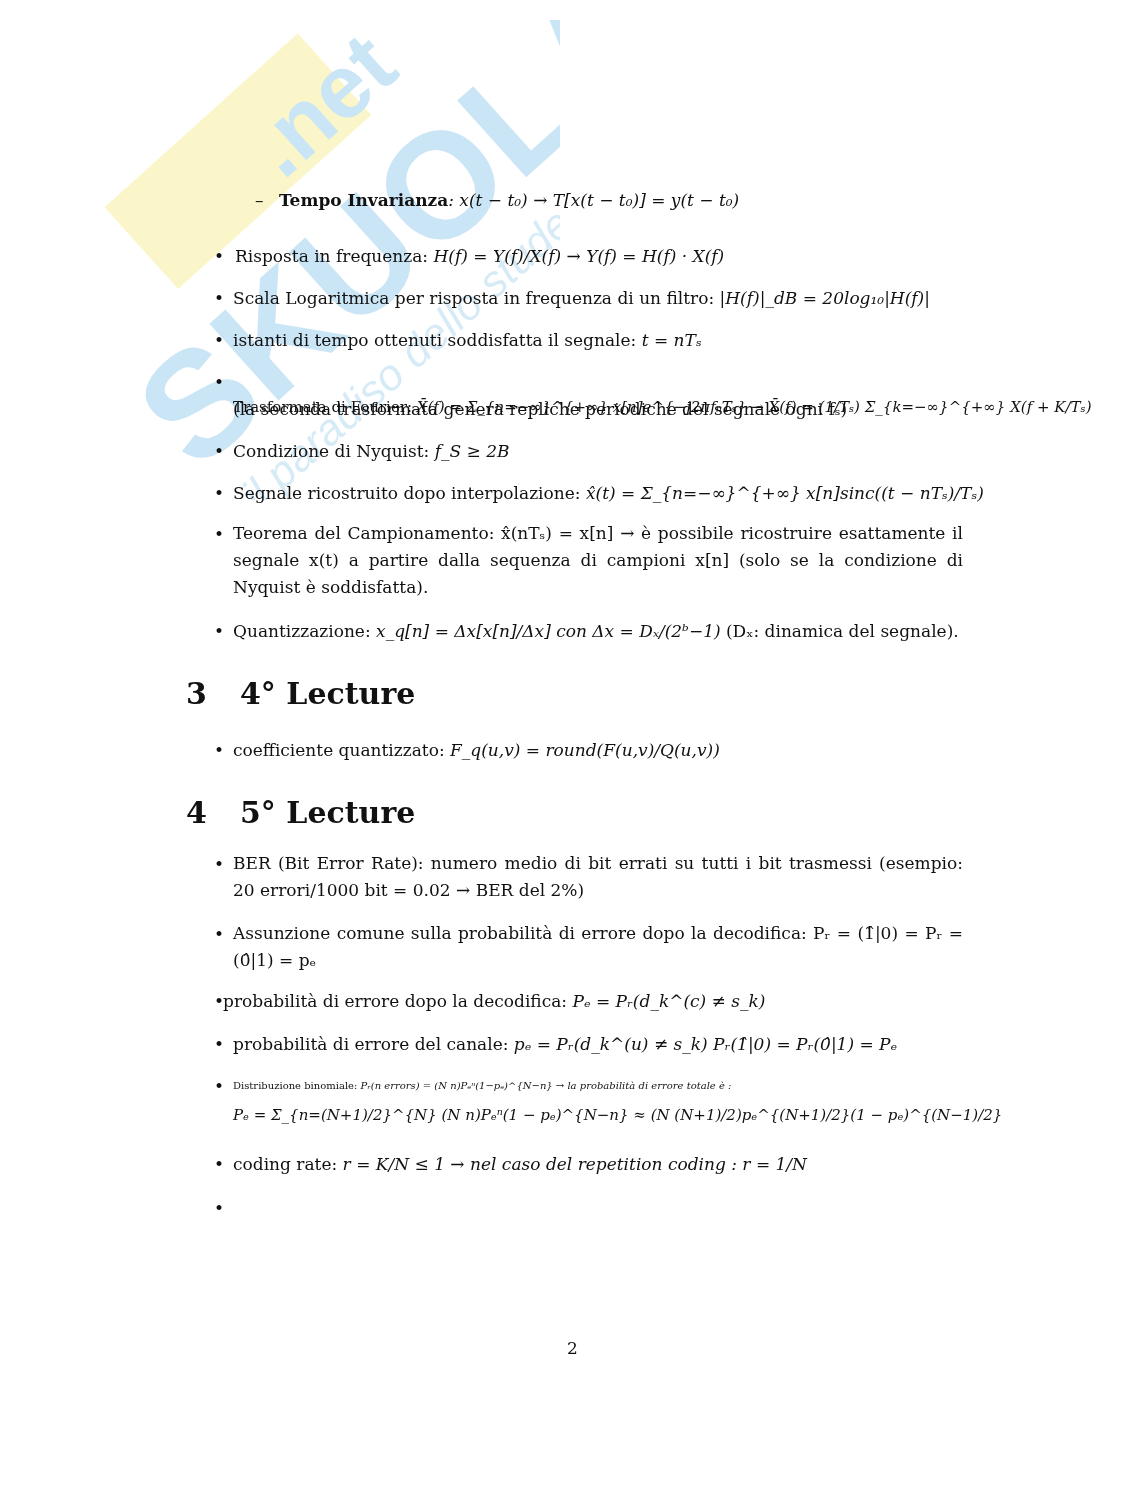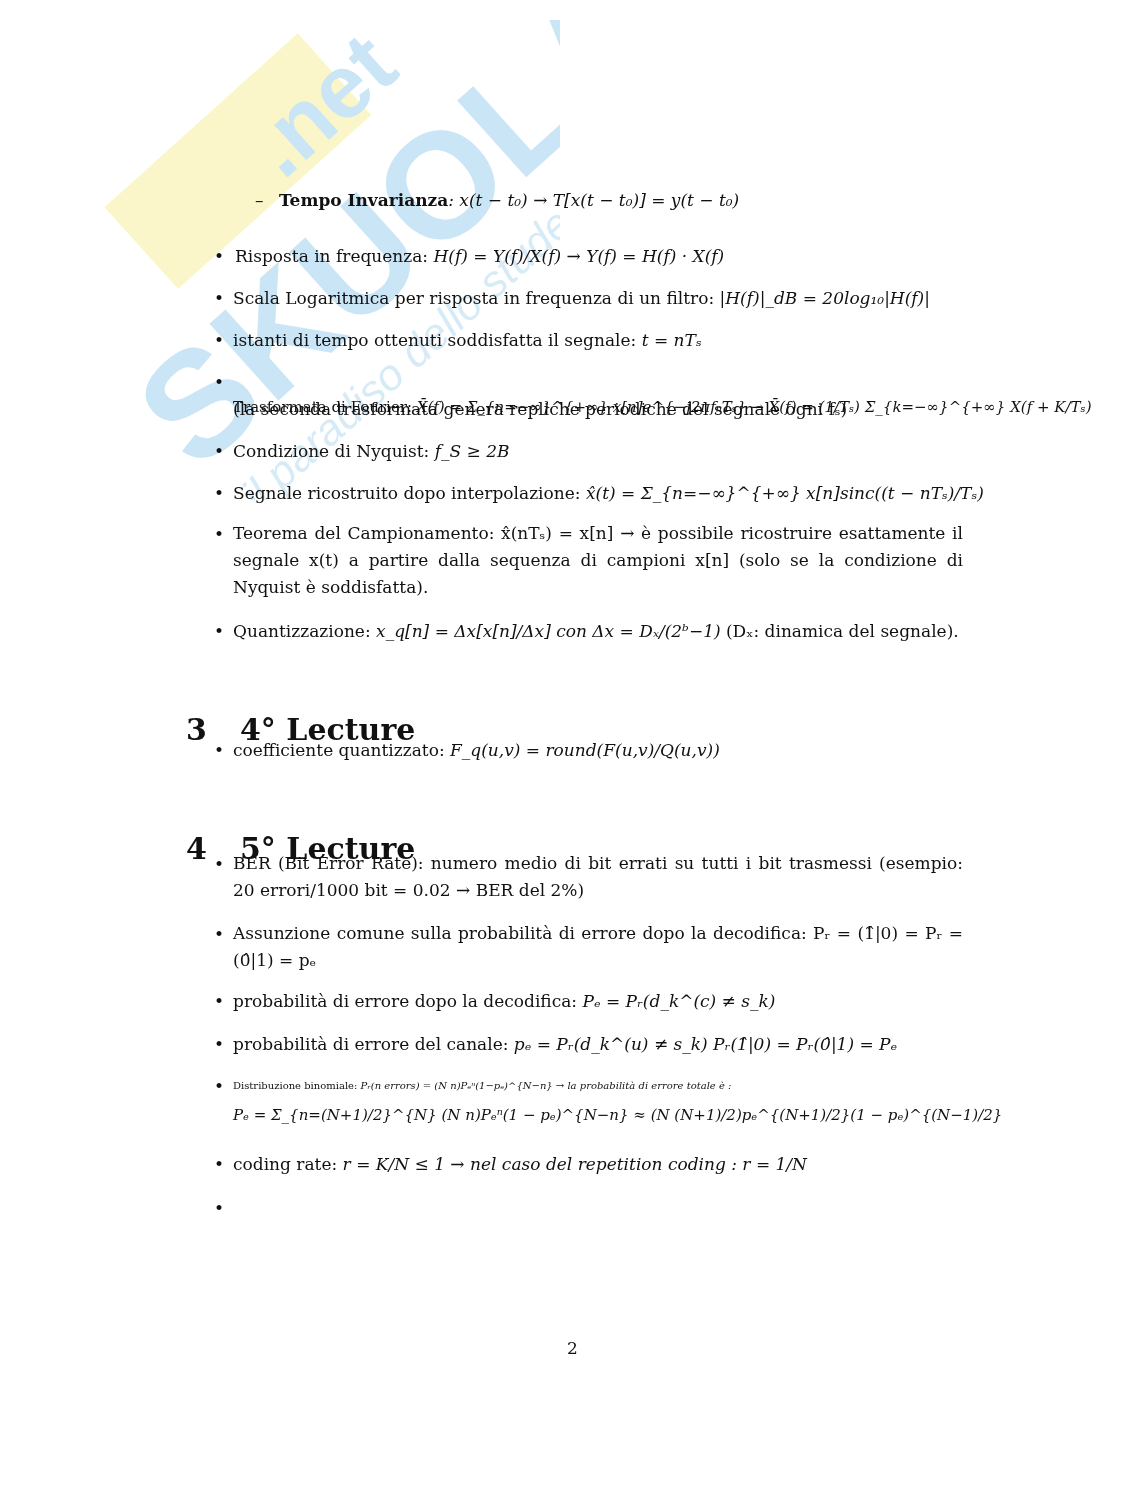--- a/index.html
+++ b/index.html
@@ -4,21 +4,21 @@
 <style>
   html, body { margin:0; padding:0; background:#ffffff; }
   body { width:1148px; height:1485px; position:relative; overflow:hidden;
          font-family:"DejaVu Serif","Liberation Serif",serif; color:#111; }
   .watermark { position:absolute; left:40px; top:20px; width:520px; height:480px; pointer-events:none; }
   .page { position:absolute; left:0; top:0; width:1005px; height:1485px; }
   .line { position:absolute; font-size:17px; line-height:22px; white-space:nowrap; }
   .bullet { position:absolute; font-size:17px; line-height:22px; }
   .m { font-style:italic; }
   .b { font-weight:bold; }
-  .sec { position:absolute; font-size:30px; font-weight:bold; line-height:36px;margin-top:36px; }
+  .sec { position:absolute; font-size:30px; font-weight:bold; line-height:36px; }
   .secnum { display:inline-block; width:54px; }
   .pagenum { position:absolute; left:567px; top:1338px; font-size:17px; }
   .wrap { position:absolute; font-size:17px; line-height:27px; width:730px; text-align:justify; }
 </style>
 </head>
 <body>
 
 <svg class="watermark" viewBox="0 0 520 480">
   <g transform="rotate(-42 260 240)" opacity="0.55">
     <rect x="150" y="70" width="260" height="110" fill="#f6f0a0"></rect>
@@ -86,21 +86,21 @@
     <span class="secnum">4</span><span>5° Lecture</span>
   </div>
 
   <div class="bullet" style="left:214px; top:853px;">•</div>
   <div class="wrap" style="left:233px; top:850px;">BER (Bit Error Rate): numero medio di bit errati su tutti i bit trasmessi (esempio: 20 errori/1000 bit = 0.02 → BER del 2%)</div>
 
   <div class="bullet" style="left:214px; top:923px;">•</div>
   <div class="wrap" style="left:233px; top:920px;">Assunzione comune sulla probabilità di errore dopo la decodifica: Pᵣ = (1̂|0) = Pᵣ = (0̂|1) = pₑ</div>
 
   <div class="bullet" style="left:214px; top:990px;">•</div>
-  <div class="line" style="left:233px; top:990px;">
+  <div class="line" style="left:223px; top:990px;">
     <span>probabilità di errore dopo la decodifica:</span> <span class="m">Pₑ = Pᵣ(d_k^(c) ≠ s_k)</span>
   </div>
 
   <div class="bullet" style="left:214px; top:1033px;">•</div>
   <div class="line" style="left:233px; top:1033px;">
     <span>probabilità di errore del canale:</span> <span class="m">pₑ = Pᵣ(d_k^(u) ≠ s_k) Pᵣ(1̂|0) = Pᵣ(0̂|1) = Pₑ</span>
   </div>
 
   <div class="bullet" style="left:214px; top:1075px;">•</div>
   <div class="line" style="left:233px; top:1075px; font-size:10px;">

